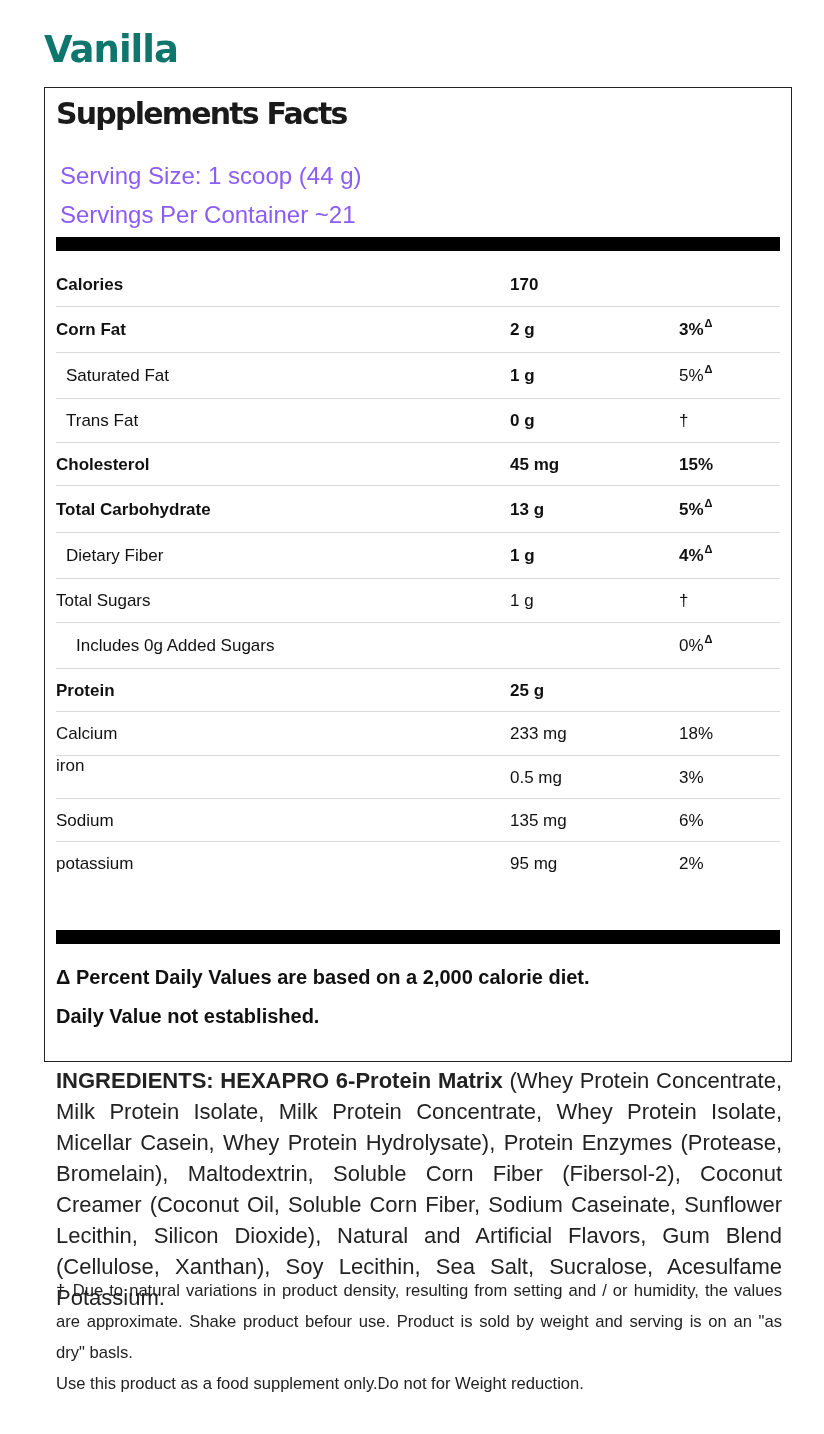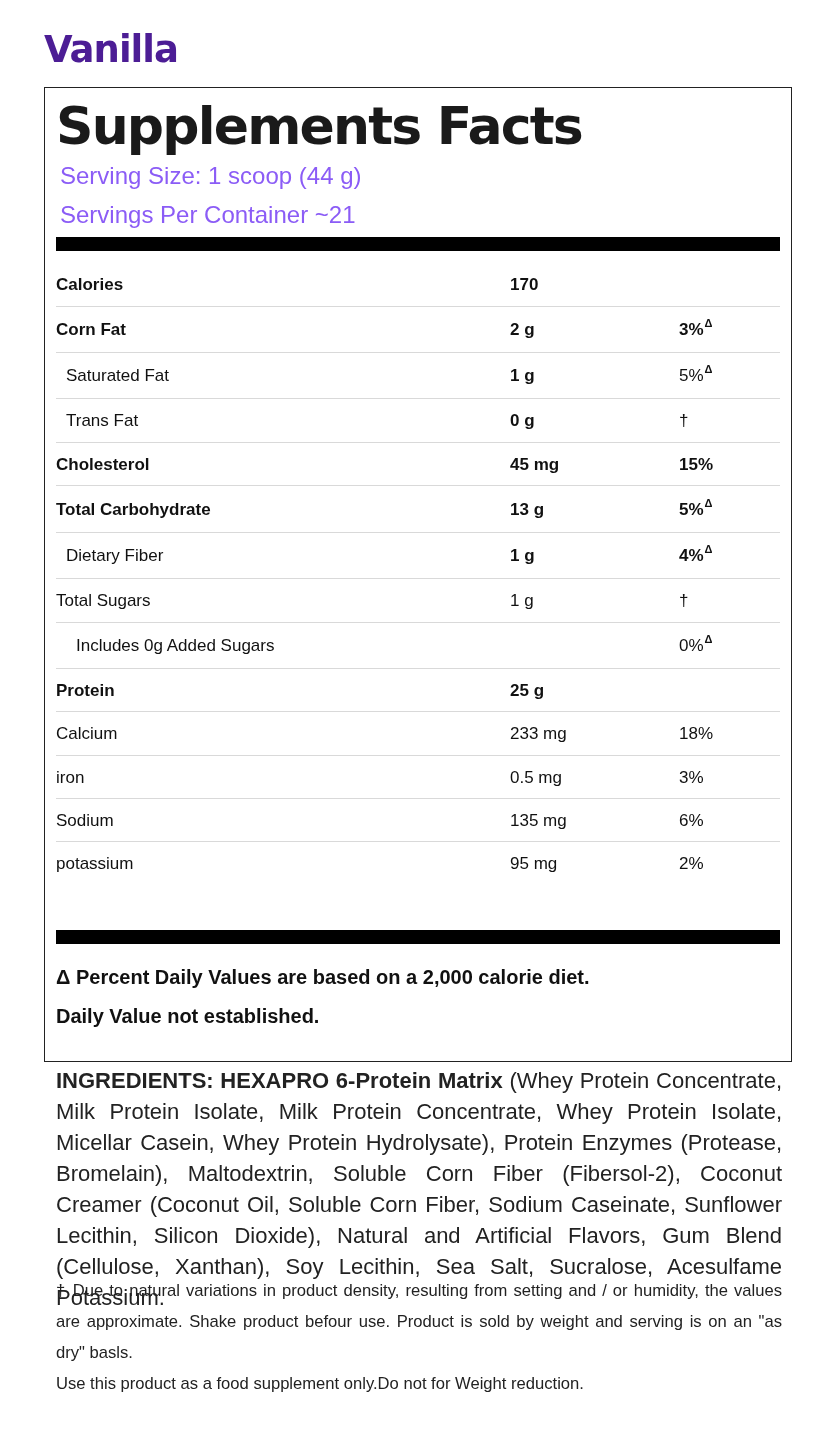--- a/index.html
+++ b/index.html
@@ -1,20 +1,20 @@
 <!DOCTYPE html>
 <html><head>
 <meta charset="utf-8">
 <style>
   html, body { margin: 0; padding: 0; background: #ffffff; }
   body { width: 824px; height: 1434px; position: relative; color: #111; font-family: "Liberation Sans", sans-serif; }
-  .flavor { position: absolute; left: 44px; top: 28px; font-family: "DejaVu Sans", sans-serif; font-weight: bold; font-size: 37px; letter-spacing: -1px; color: #4c1d95; margin: 0; }
+  .flavor { position: absolute; left: 44px; top: 28px; font-family: "DejaVu Sans", sans-serif; font-weight: bold; font-size: 37px; letter-spacing: -1px; color: #0f766e; margin: 0; }
   .box { position: absolute; left: 44px; top: 87px; width: 748px; height: 975px; border: 1px solid #222; box-sizing: border-box; }
   .box-inner { position: absolute; left: 11px; right: 11px; top: 0; }
-  .sf-title { font-family: "DejaVu Sans", sans-serif; font-weight: bold; font-size: 52px; letter-spacing: -1.8px; color: #1a1a1a; margin: 0; position: absolute; top: 8px; left: 0; white-space: nowrap; }
+  .sf-title { font-family: "DejaVu Sans", sans-serif; font-weight: bold; font-size: 30px; letter-spacing: -1.8px; color: #1a1a1a; margin: 0; position: absolute; top: 8px; left: 0; white-space: nowrap; }
   .serving { position: absolute; left: 4px; font-size: 24px; color: #8b5cf6; white-space: nowrap; }
   .serving.size { top: 74px; }
   .serving.count { top: 113px; }
   .thick-bar { position: absolute; left: 0; right: 0; height: 14px; background: #000; }
   .thick-bar.top { top: 149px; }
   .thick-bar.bottom { top: 842px; }
   .table { position: absolute; left: 0; right: 0; top: 175px; }
   .thead { height: 43px; border-bottom: 1px solid #222; position: relative; font-weight: bold; font-size: 16px; }
   .thead span { position: absolute; top: 14px; }
   .row { position: relative; border-bottom: 1px solid #d9d9d9; font-size: 17px; }
@@ -98,21 +98,21 @@
             <span class="c1 bold" style="top: 12px;">Protein</span>
             <span class="c2 bold" style="top: 12px;">25 g</span>
             <span class="c3 bold" style="top: 12px;"><span style="position: static;"></span></span>
           </div>
           <div class="row" style="height: 43px;">
             <span class="c1" style="top: 12px;">Calcium</span>
             <span class="c2" style="top: 12px;">233 mg</span>
             <span class="c3" style="top: 12px;"><span style="position: static;">18%</span></span>
           </div>
           <div class="row" style="height: 42px;">
-            <span class="c1" style="top: 12px; text-align: right;">iron</span>
+            <span class="c1" style="top: 0; text-align: right;">iron</span>
             <span class="c2" style="top: 12px;">0.5 mg</span>
             <span class="c3" style="top: 12px;"><span style="position: static;">3%</span></span>
           </div>
           <div class="row" style="height: 42px;">
             <span class="c1" style="top: 12px;">Sodium</span>
             <span class="c2" style="top: 12px;">135 mg</span>
             <span class="c3" style="top: 12px;"><span style="position: static;">6%</span></span>
           </div>
           <div class="row" style="height: 42px;">
             <span class="c1" style="top: 12px;">potassium</span>

